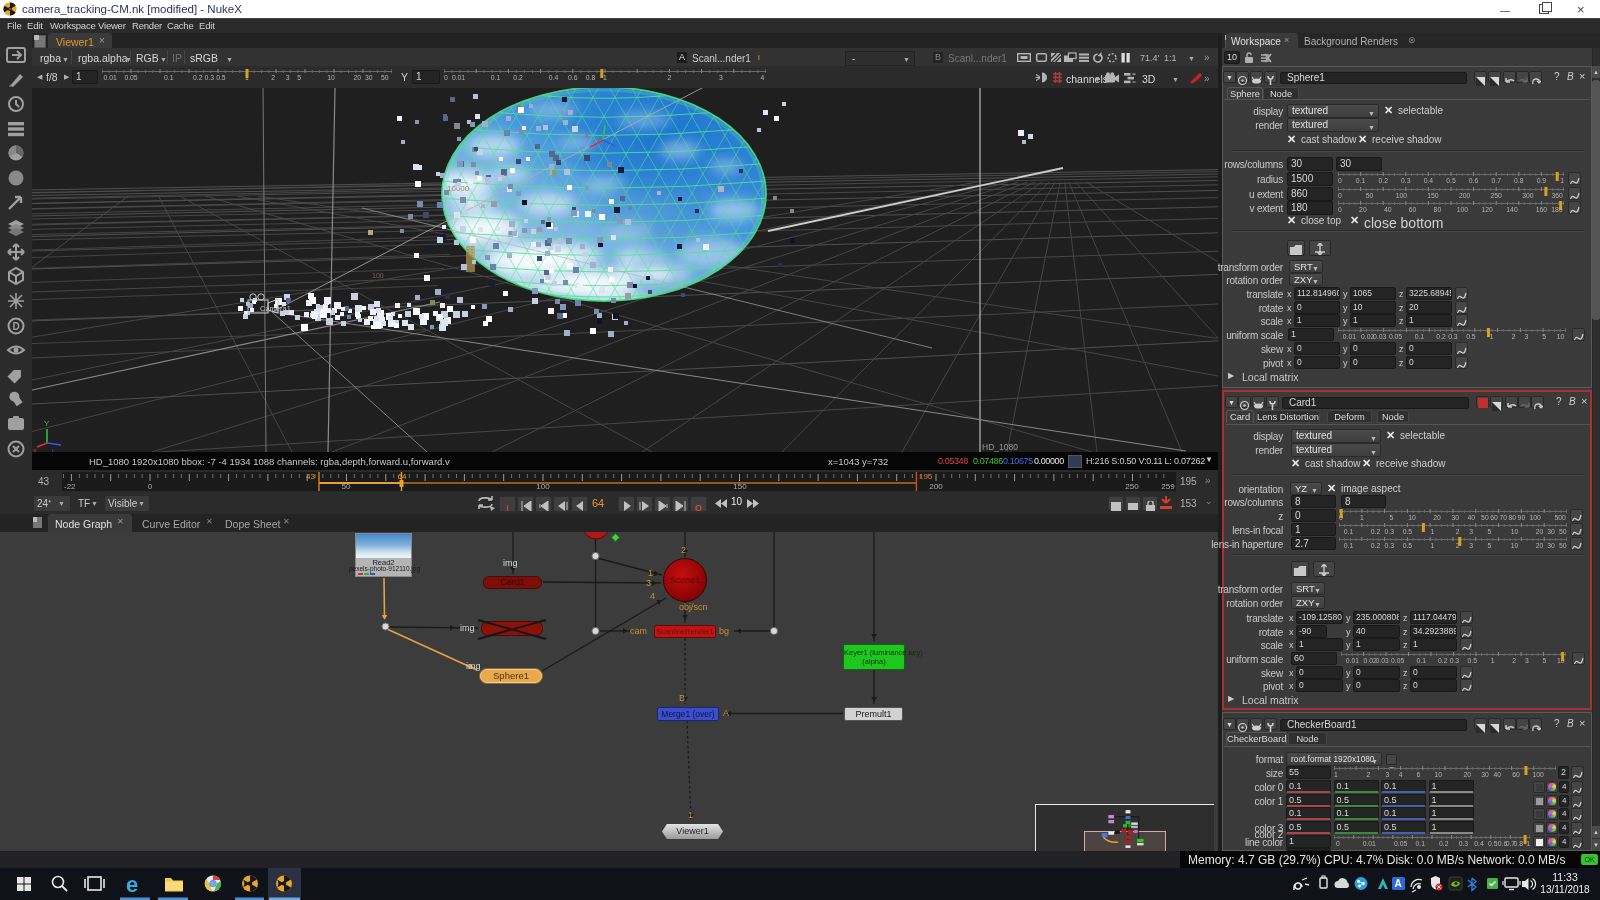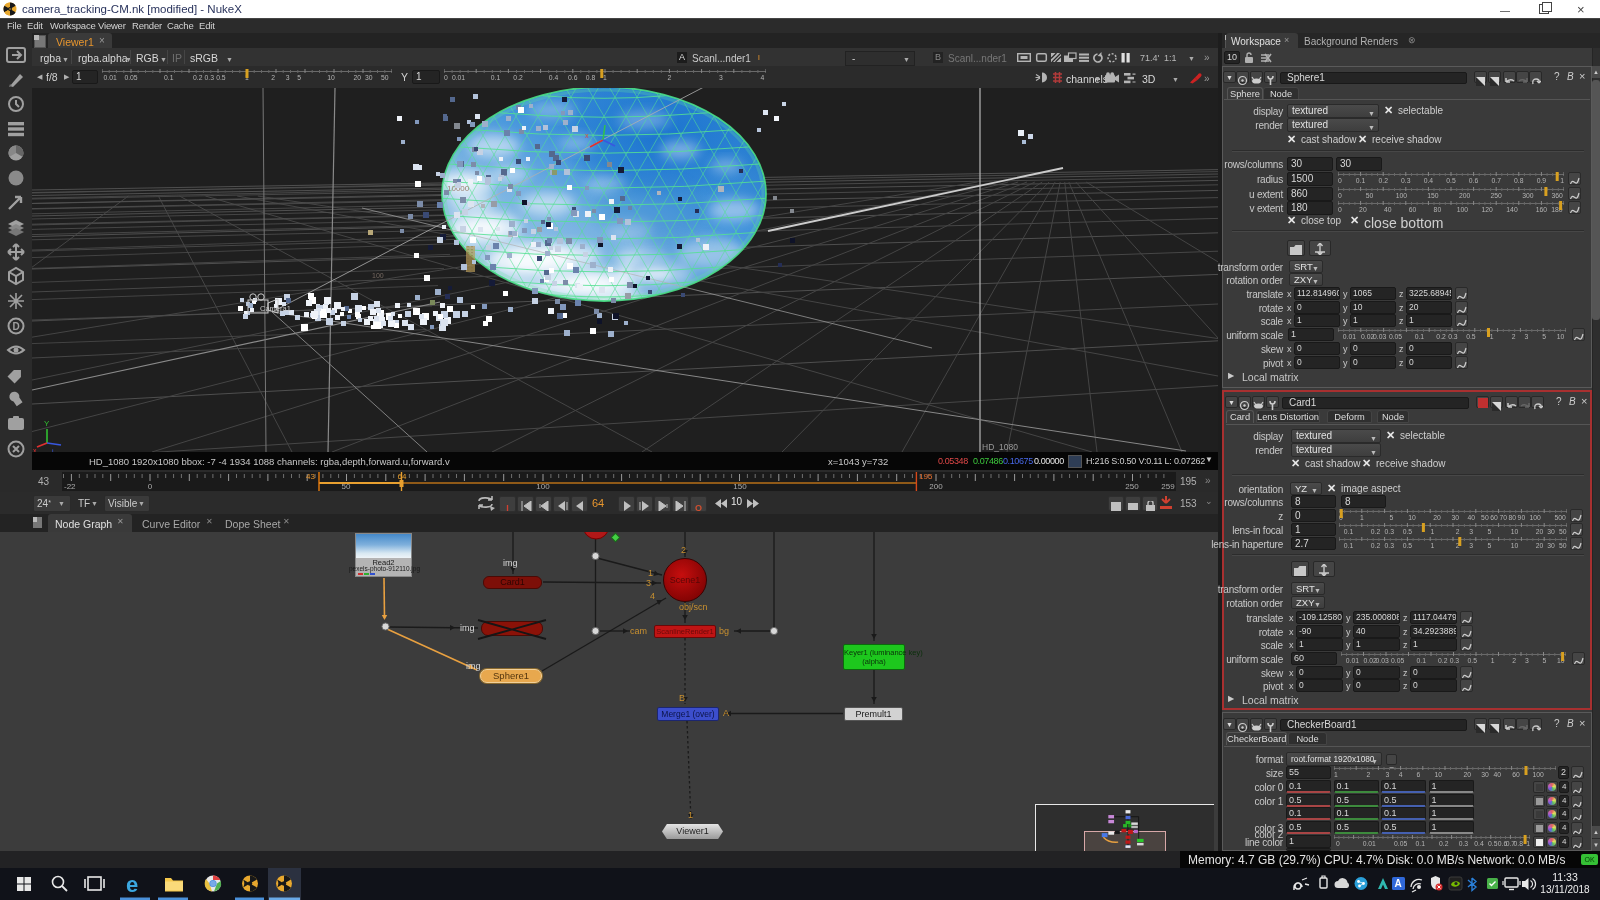--- a/index.html
+++ b/index.html
@@ -1854,21 +1854,21 @@
 <div style="position:absolute;left:1296px;top:611px;width:47px;height:13px;background:#242424;border:1px solid #191919;border-radius:2px;box-sizing:border-box;font-size:8.5px;color:#d8d8d8;line-height:11px;padding-left:2px;white-space:nowrap;overflow:hidden;">-109.125808</div>
 <div style="position:absolute;left:1346px;top:614px;font-size:9px;color:#c8c8c8;white-space:nowrap;line-height:1;">y</div>
 <div style="position:absolute;left:1353px;top:611px;width:47px;height:13px;background:#242424;border:1px solid #191919;border-radius:2px;box-sizing:border-box;font-size:8.5px;color:#d8d8d8;line-height:11px;padding-left:2px;white-space:nowrap;overflow:hidden;">235.000808</div>
 <div style="position:absolute;left:1403px;top:614px;font-size:9px;color:#c8c8c8;white-space:nowrap;line-height:1;">z</div>
 <div style="position:absolute;left:1410px;top:611px;width:47px;height:13px;background:#242424;border:1px solid #191919;border-radius:2px;box-sizing:border-box;font-size:8.5px;color:#d8d8d8;line-height:11px;padding-left:2px;white-space:nowrap;overflow:hidden;">1117.04479</div>
 <div style="position:absolute;left:1460px;top:611px;width:13px;height:13px;background:#454545;border:1px solid #2a2a2a;border-radius:2px;box-sizing:border-box;"><svg width="11" height="11">
       <path d="M1.5 8 C 4.55 0, 7.15 14, 10 2" stroke="#ccc" stroke-width="1.2" fill="none"></path>
     </svg></div>
 <div style="position:absolute;left:1283px;top:628px;transform:translateX(-100%);font-size:10px;color:#c8c8c8;line-height:1;white-space:nowrap;letter-spacing:-0.2px;">rotate</div>
 <div style="position:absolute;left:1289px;top:628px;font-size:9px;color:#c8c8c8;white-space:nowrap;line-height:1;">x</div>
-<div style="position:absolute;left:1296px;top:625px;width:47px;height:13px;background:#242424;border:1px solid #191919;border-radius:2px;box-sizing:border-box;font-size:8.5px;color:#d8d8d8;line-height:11px;padding-left:2px;white-space:nowrap;overflow:hidden;">-90</div>
+<div style="position:absolute;left:1296px;top:625px;width:31px;height:13px;background:#242424;border:1px solid #191919;border-radius:2px;box-sizing:border-box;font-size:8.5px;color:#d8d8d8;line-height:11px;padding-left:2px;white-space:nowrap;overflow:hidden;">-90</div>
 <div style="position:absolute;left:1346px;top:628px;font-size:9px;color:#c8c8c8;white-space:nowrap;line-height:1;">y</div>
 <div style="position:absolute;left:1353px;top:625px;width:47px;height:13px;background:#242424;border:1px solid #191919;border-radius:2px;box-sizing:border-box;font-size:8.5px;color:#d8d8d8;line-height:11px;padding-left:2px;white-space:nowrap;overflow:hidden;">40</div>
 <div style="position:absolute;left:1403px;top:628px;font-size:9px;color:#c8c8c8;white-space:nowrap;line-height:1;">z</div>
 <div style="position:absolute;left:1410px;top:625px;width:47px;height:13px;background:#242424;border:1px solid #191919;border-radius:2px;box-sizing:border-box;font-size:8.5px;color:#d8d8d8;line-height:11px;padding-left:2px;white-space:nowrap;overflow:hidden;">34.2923889</div>
 <div style="position:absolute;left:1460px;top:625px;width:13px;height:13px;background:#454545;border:1px solid #2a2a2a;border-radius:2px;box-sizing:border-box;"><svg width="11" height="11">
       <path d="M1.5 8 C 4.55 0, 7.15 14, 10 2" stroke="#ccc" stroke-width="1.2" fill="none"></path>
     </svg></div>
 <div style="position:absolute;left:1283px;top:641px;transform:translateX(-100%);font-size:10px;color:#c8c8c8;line-height:1;white-space:nowrap;letter-spacing:-0.2px;">scale</div>
 <div style="position:absolute;left:1289px;top:641px;font-size:9px;color:#c8c8c8;white-space:nowrap;line-height:1;">x</div>
 <div style="position:absolute;left:1296px;top:638px;width:47px;height:13px;background:#242424;border:1px solid #191919;border-radius:2px;box-sizing:border-box;font-size:8.5px;color:#d8d8d8;line-height:11px;padding-left:2px;white-space:nowrap;overflow:hidden;">1</div>

